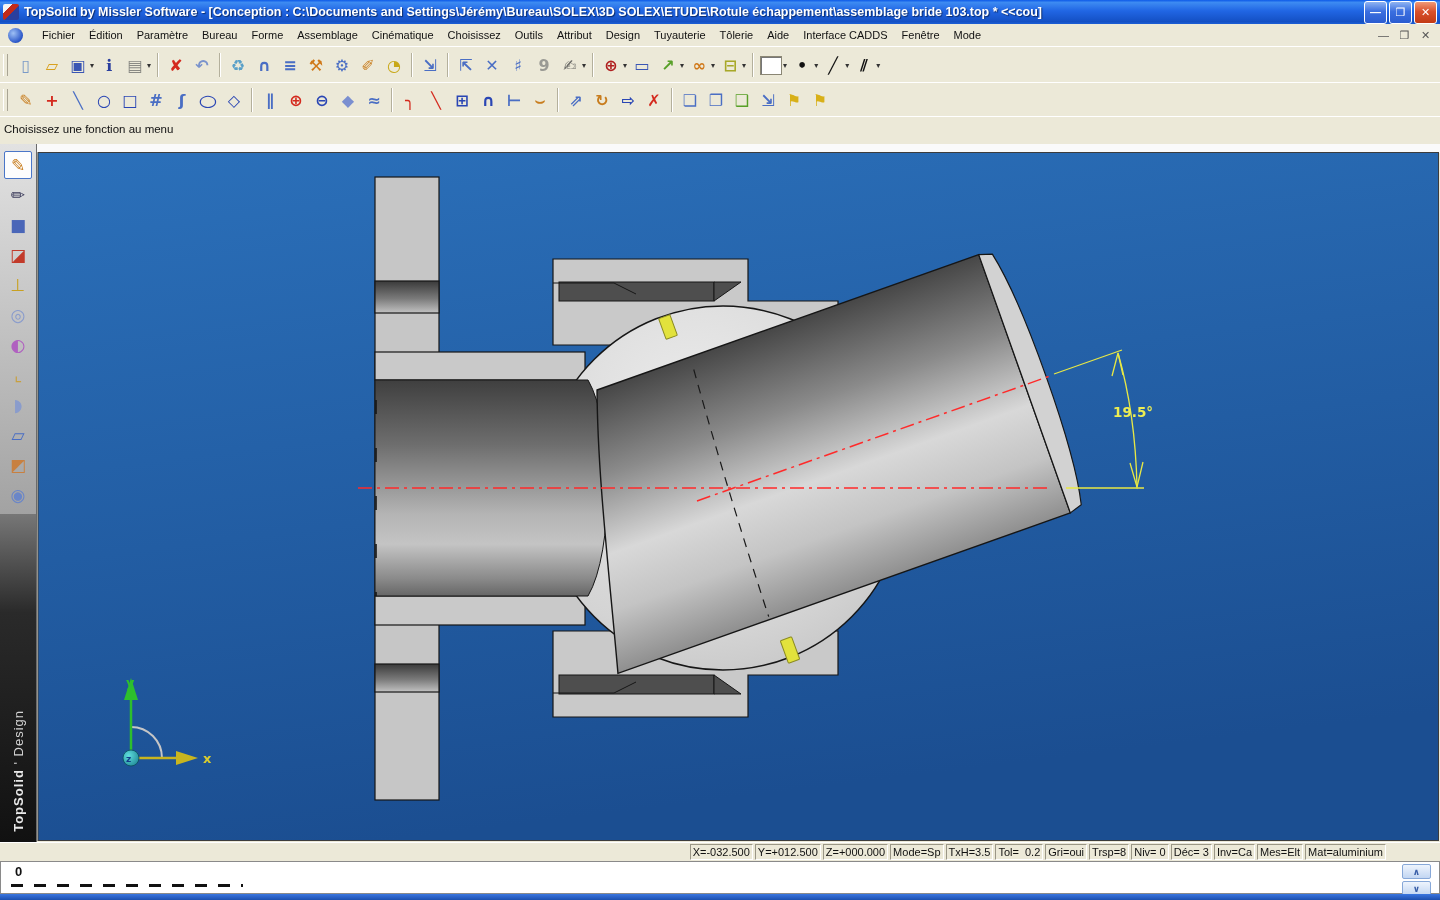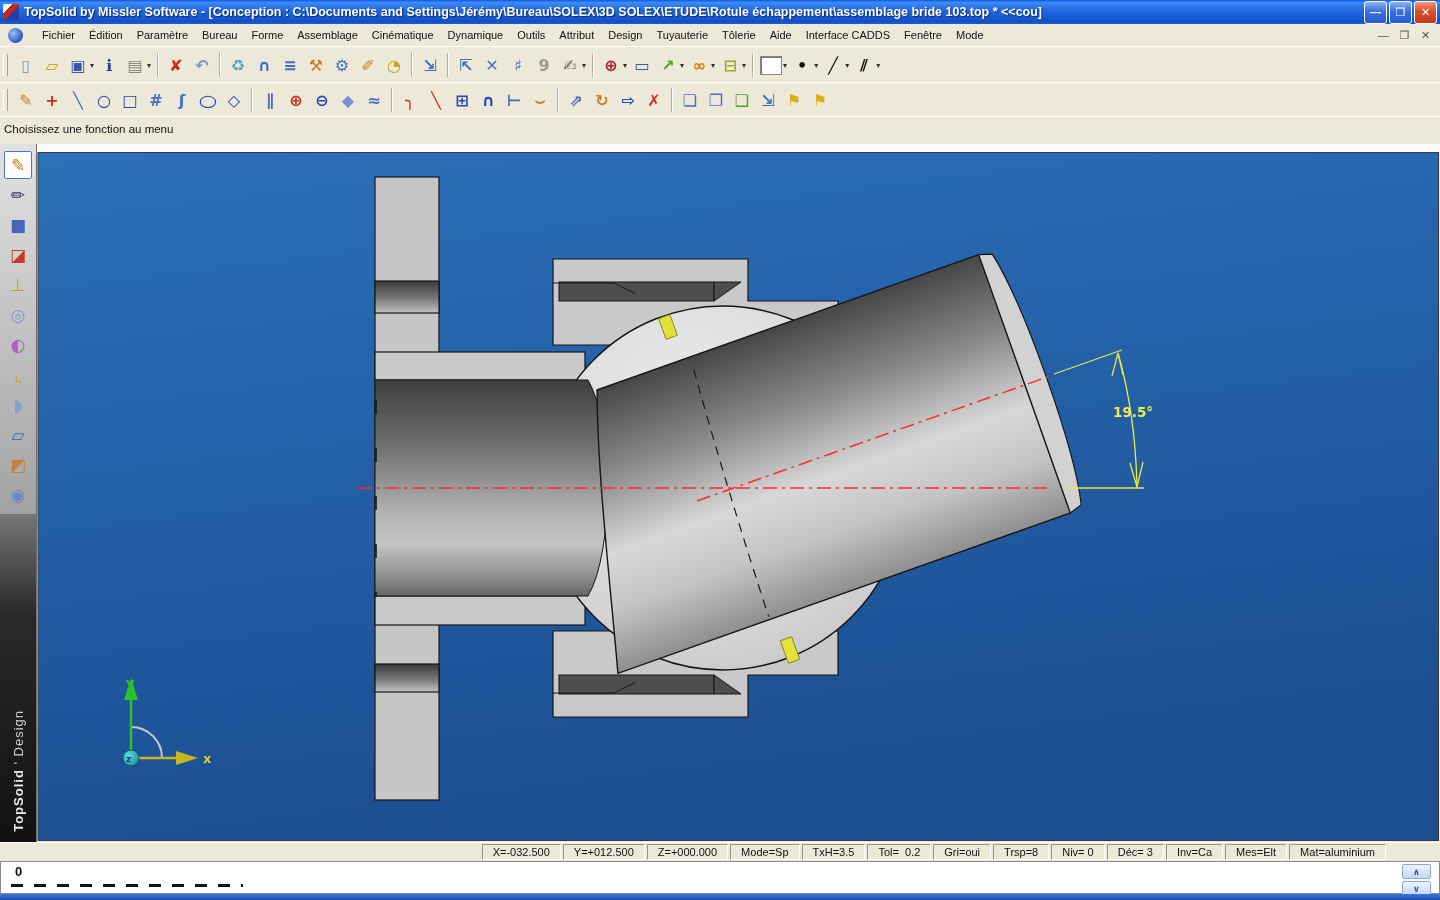--- a/index.html
+++ b/index.html
@@ -64,21 +64,21 @@
   #brand .vtext{writing-mode:vertical-rl;transform:rotate(180deg);color:#d4d4d4;
     font-size:13px;letter-spacing:1px;white-space:nowrap;}
   #brand .vtext b{font-weight:bold;color:#e8e8e8;}
   #viewport{flex:1;height:698px;position:relative;}
   #vp-svg{position:absolute;left:0;top:0;width:100%;height:100%;}
 
   
   #statusbar{top:842px;left:0;width:1440px;height:19px;background:#ece9d8;
     border-top:1px solid #fff;display:flex;align-items:center;justify-content:flex-end;
     padding-right:54px;box-sizing:border-box;}
-  .sfield{font-size:11px;color:#111;white-space:pre;padding:1px 10px;margin-left:2px;
+  .sfield{font-size:11px;color:#111;white-space:pre;padding:1px 2px;margin-left:2px;
     border:1px solid;border-color:#9a9686 #fff #fff #9a9686;}
 
   
   #commandarea{top:861px;left:0;width:1440px;height:33px;background:#fff;
     border:1px solid #8a8a8a;box-sizing:border-box;}
   #cmd-value{position:absolute;left:14px;top:2px;font-size:13px;font-weight:bold;color:#111;}
   #cmd-dashes{position:absolute;left:10px;top:22px;width:232px;height:3px;
     background:repeating-linear-gradient(90deg,#111 0 12px,transparent 12px 23px);}
   #spinner{position:absolute;right:8px;top:2px;display:flex;flex-direction:column;gap:2px;}
   .spbtn{width:27px;height:13px;border:1px solid #87a8d8;border-radius:2px;
@@ -104,21 +104,21 @@
 <div id="menubar" class="abs">
   <div id="menu-app-icon"></div>
   <div id="menu-items" style="display:flex;">
       <div class="mitem">Fichier</div>
       <div class="mitem">Édition</div>
       <div class="mitem">Paramètre</div>
       <div class="mitem">Bureau</div>
       <div class="mitem">Forme</div>
       <div class="mitem">Assemblage</div>
       <div class="mitem">Cinématique</div>
-      <div class="mitem">Dynamique</div>
+      <div class="mitem">Choisissez</div>
       <div class="mitem">Outils</div>
       <div class="mitem">Attribut</div>
       <div class="mitem">Design</div>
       <div class="mitem">Tuyauterie</div>
       <div class="mitem">Tôlerie</div>
       <div class="mitem">Aide</div>
       <div class="mitem">Interface CADDS</div>
       <div class="mitem">Fenêtre</div>
       <div class="mitem">Mode</div>
     </div>

